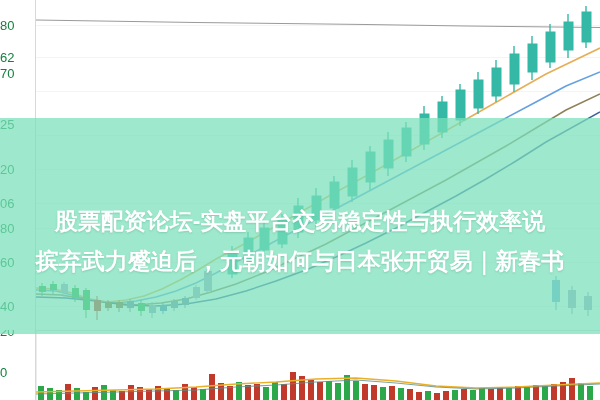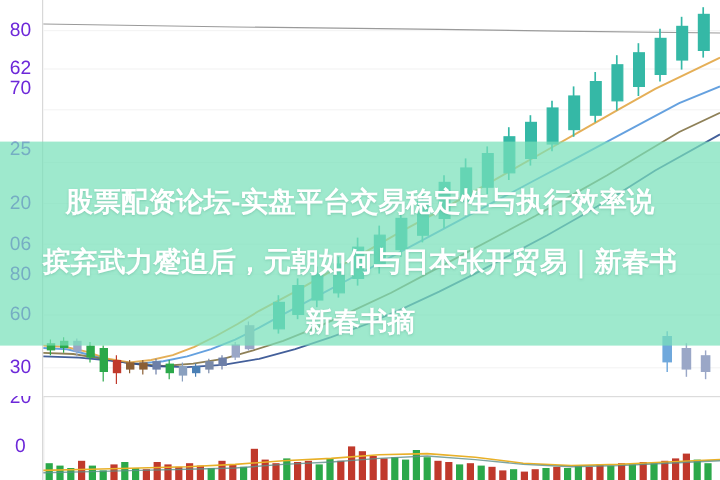--- a/index.html
+++ b/index.html
@@ -40,23 +40,23 @@
     left: 35px;
     top: 0;
     bottom: 0;
     width: 1px;
     background: #d8d8d8;
   }
   .ytick-wrap {
     position: absolute;
     left: 0;
     width: 34px;
-    text-align: center;
-    font-size: 16px;
-    color: #6d28d9;
+    text-align: left;
+    font-size: 13px;
+    color: #15803d;
     line-height: 13px;
   }
 
   .gridline {
     position: absolute;
     left: 36px;
     right: 0;
     height: 1px;
     background: #f4f4f4;
   }
@@ -81,26 +81,26 @@
     border-top: 1px solid #dcdcdc;
     border-left: 1px solid #ececec;
   }
 
   
   #overlay-banner {
     position: absolute;
     left: 0;
     top: 118px;
     width: 600px;
-    height: 170px;
+    height: 216px;
     background: rgba(120, 224, 186, 0.72);
     display: flex;
     flex-direction: column;
     align-items: center;
-    justify-content: space-between;
+    justify-content: center;
     box-sizing: border-box;
     padding: 0 2px;
   }
   #overlay-banner .ov-line {
     width: 100%;
     text-align: center;
     color: #ffffff;
     font-weight: bold;
     font-size: 23px;
     line-height: 40px;
@@ -122,21 +122,21 @@
 
     <div class="ytick-wrap" style="top:19px">80</div>
 
     <div class="ytick-wrap" style="top:51px">62</div>
     <div class="ytick-wrap" style="top:67px">70</div>
     <div class="ytick-wrap" style="top:118px">25</div>
     <div class="ytick-wrap" style="top:163px">20</div>
     <div class="ytick-wrap" style="top:197px">06</div>
     <div class="ytick-wrap" style="top:222px">80</div>
     <div class="ytick-wrap" style="top:256px">60</div>
-    <div class="ytick-wrap" style="top:300px">30</div>
+    <div class="ytick-wrap" style="top:300px">40</div>
 
     <div class="gridline" style="top:25px"></div>
     <div class="gridline" style="top:57px"></div>
     <div class="gridline" style="top:91px"></div>
     <div class="gridline" style="top:135px"></div>
     <div class="gridline" style="top:169px"></div>
     <div class="gridline" style="top:203px"></div>
     <div class="gridline" style="top:228px"></div>
     <div class="gridline" style="top:262px"></div>
     <div class="gridline" style="top:306px"></div>
@@ -336,16 +336,15 @@
                  L320,48 L360,51 L400,56 L440,58 L480,57 L520,55 L564,53" stroke="#E8B028" stroke-width="1.3" fill="none"></path>
         <path d="M0,64 L40,63 L80,62 L120,61 L160,60 L200,57 L240,55 L280,52
                  L320,50 L360,53 L400,57 L440,59 L480,58 L520,56 L564,54" stroke="#5E8F8A" stroke-width="1.2" fill="none" opacity="0.8"></path>
       </svg>
     </div>
   </div>
 
   <div id="overlay-banner">
     <div class="ov-line l1">股票配资论坛-实盘平台交易稳定性与执行效率说</div>
     <div class="ov-line l2">摈弃武力蹙迫后，元朝如何与日本张开贸易｜新春书</div>
-    <div class="ov-line l3">新春书摘</div>
   </div>
 
 </div>
 
 </body></html>

